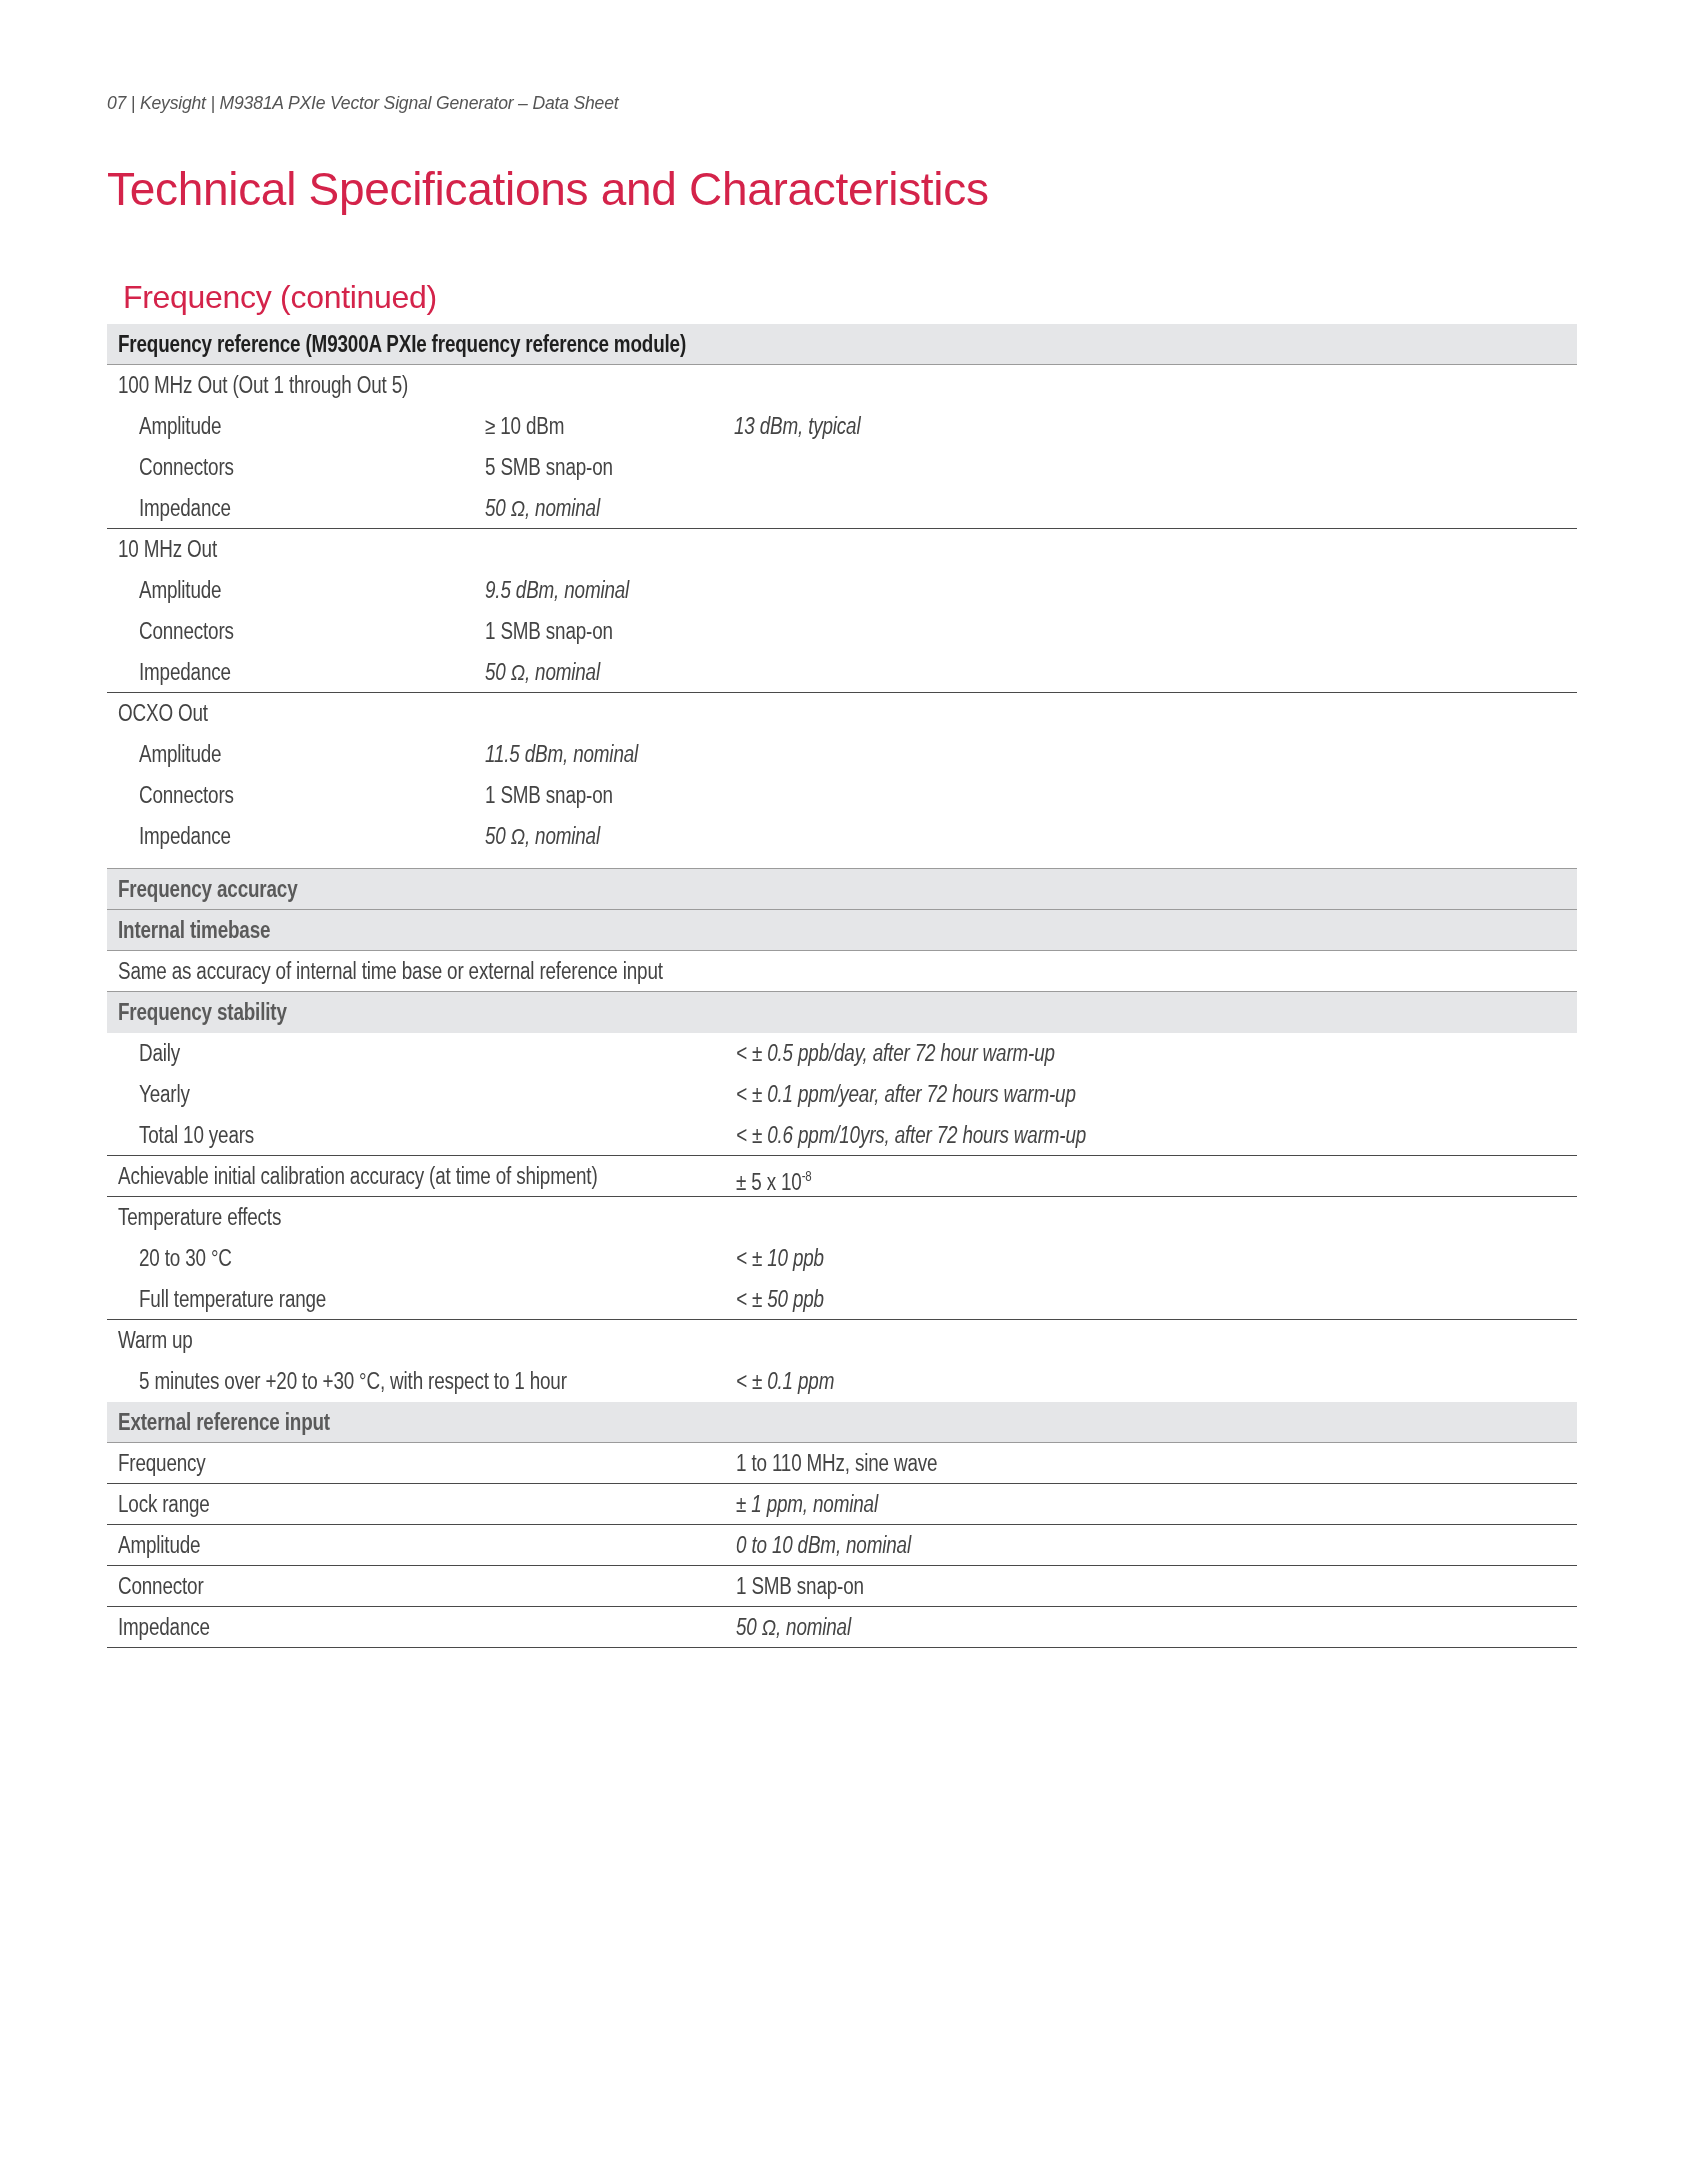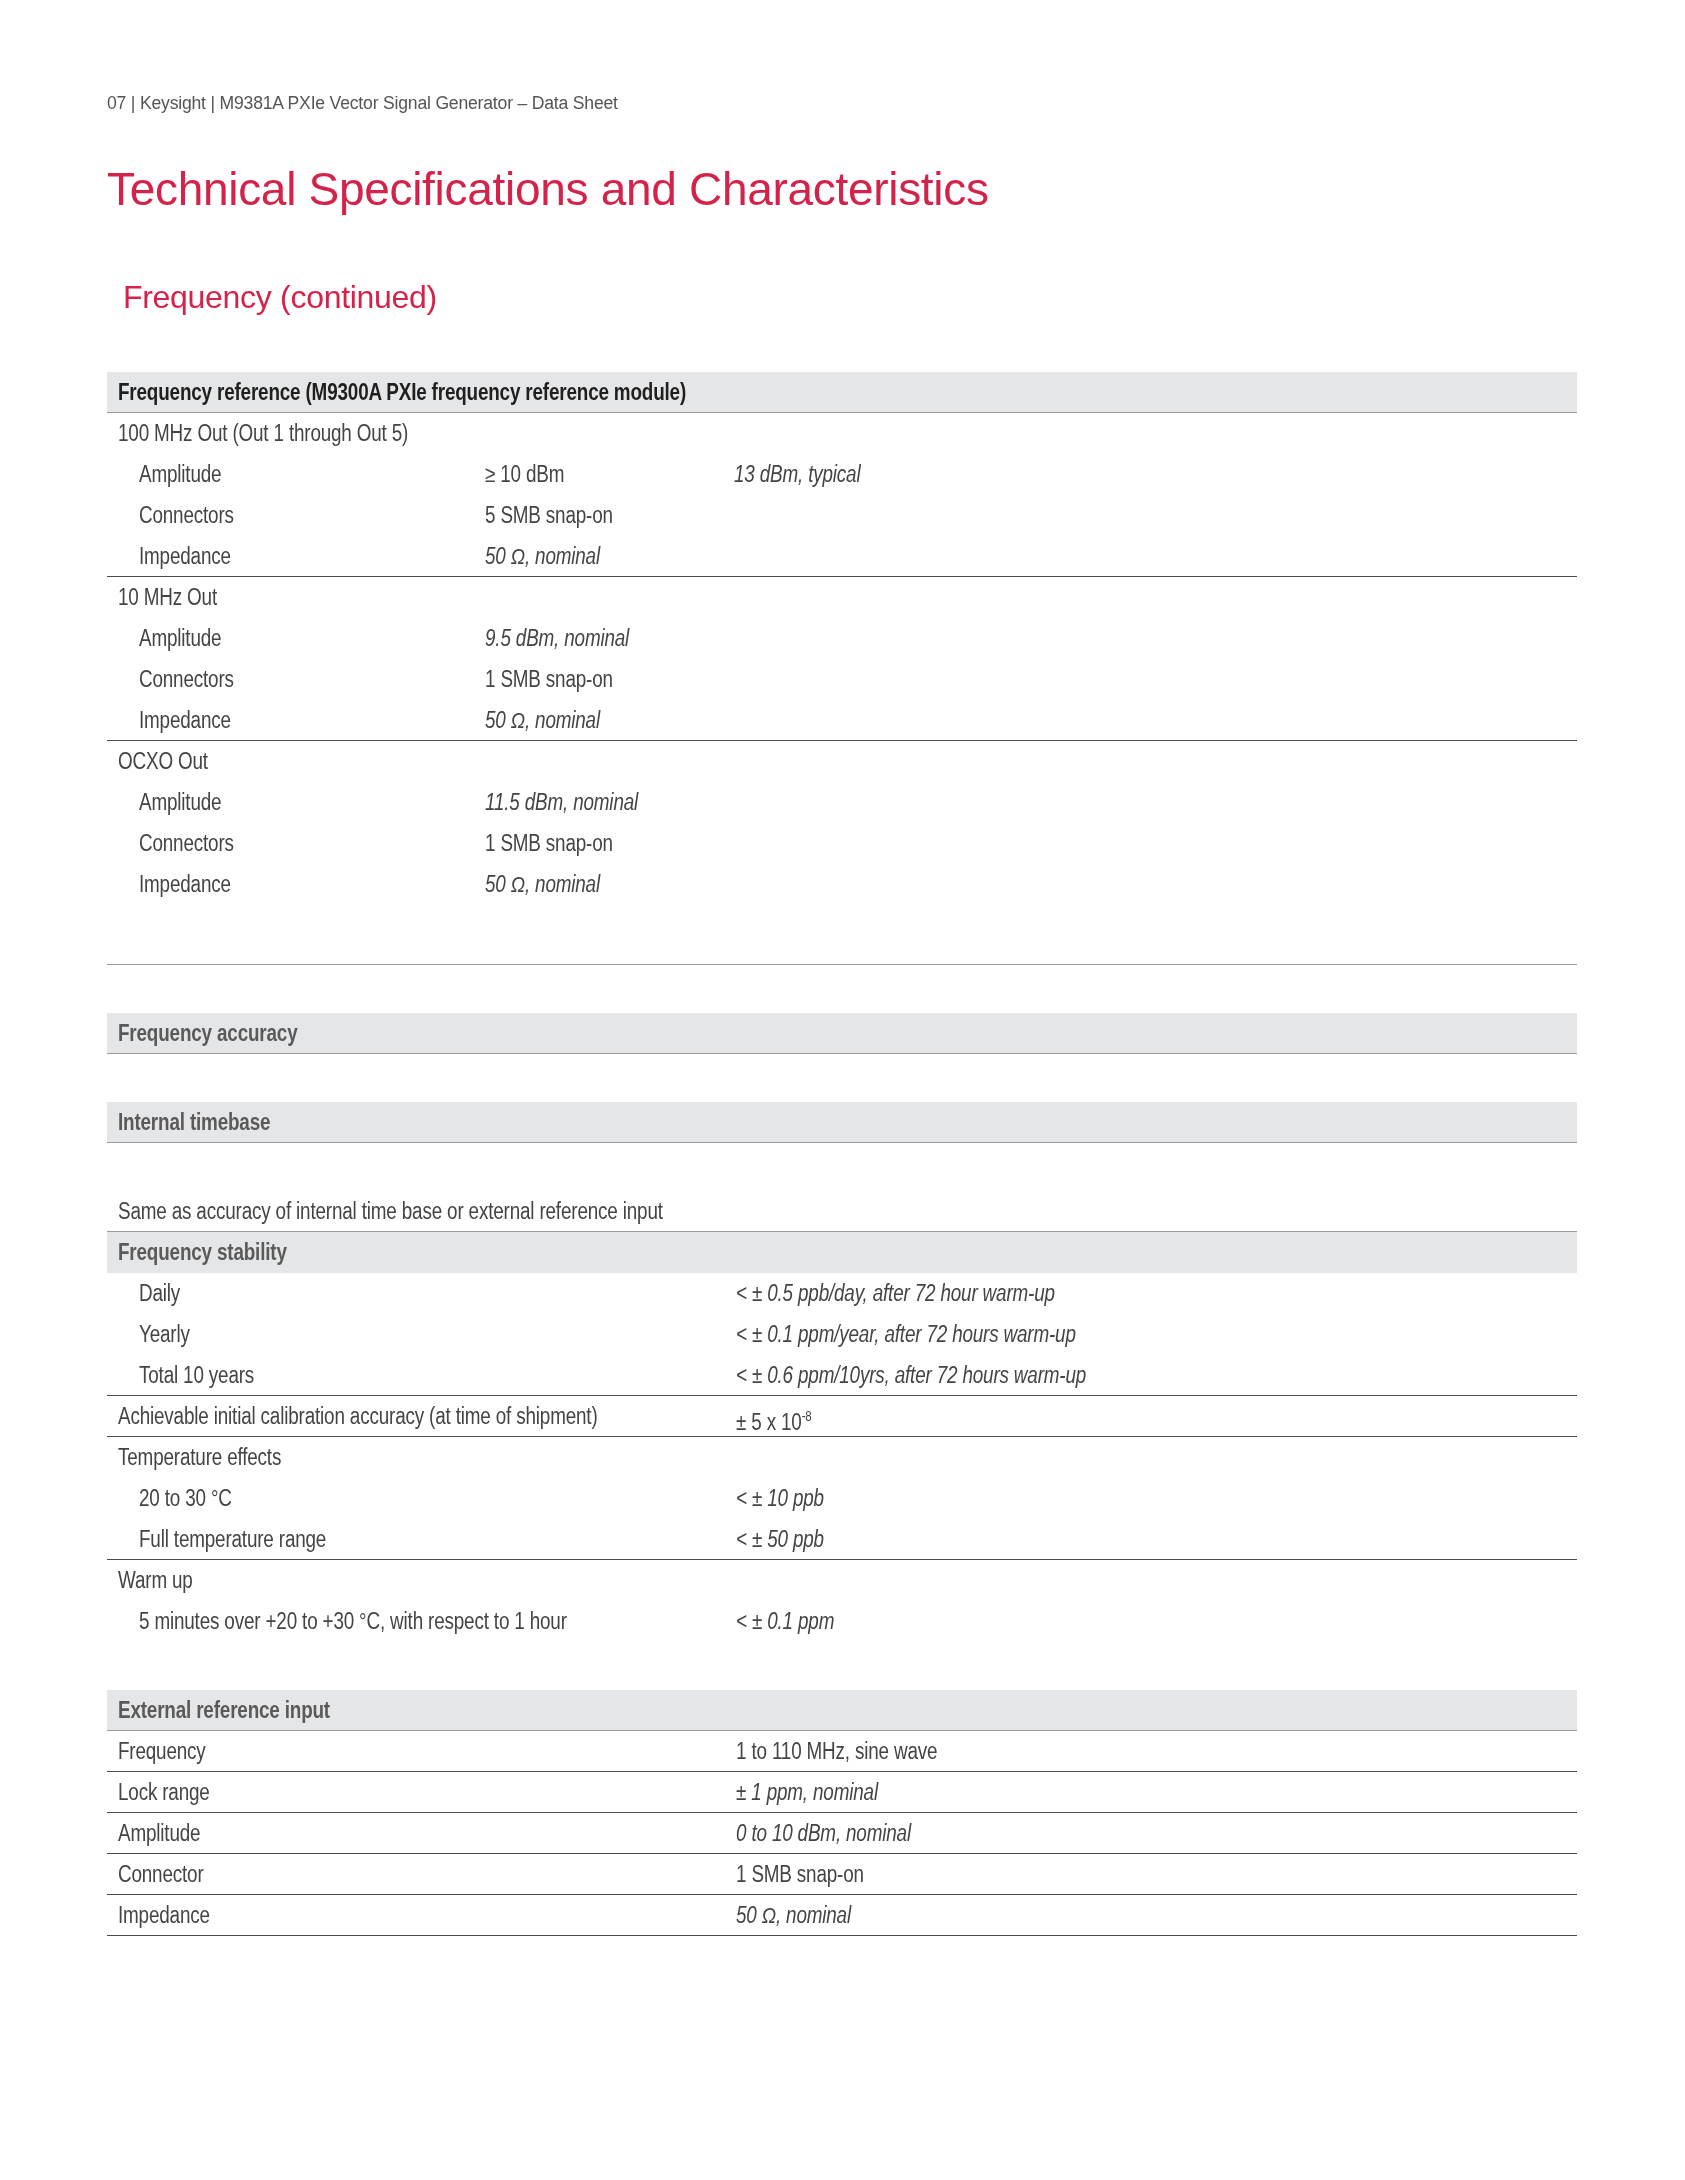--- a/index.html
+++ b/index.html
@@ -1,37 +1,37 @@
 <!DOCTYPE html>
 <html style="font-size:14px"><head>
 <meta charset="utf-8">
 <style>
   html, body { margin: 0; padding: 0; background: #ffffff; }
   body { width: 1685px; height: 2180px; position: relative; overflow: hidden;
          font-family: "Liberation Sans", "DejaVu Sans", sans-serif; color: #3a3a3a; }
   .running-header { position: absolute; left: 107px; top: 93px; font-size: 17.6px; color: #555555;
-                    letter-spacing: -0.2px; white-space: nowrap; }
+                    letter-spacing: -0.2px; white-space: nowrap; font-style: italic; }
   .page-title { position: absolute; left: 107px; top: 162px; font-size: 46px; color: #d4234a;
                 font-weight: normal; margin: 0; letter-spacing: -0.3px; white-space: nowrap; }
   .section-title { position: absolute; left: 107px; top: 263px; font-size: 32px; color: #d4234a;
                    font-weight: normal; margin: 16px; letter-spacing: -0.3px; white-space: nowrap; }
   .spec-table { position: absolute; left: 107px; top: 324px; width: 1470px; }
   .row { position: relative; height: 41px; box-sizing: border-box; white-space: nowrap; }
   .row .c { position: absolute; top: 0; line-height: 41px; font-size: 23px; color: #444444;
             transform-origin: left center; transform: scaleX(0.82); letter-spacing: -0.2px; }
   .row .c1 { left: 11.4px; }
   .row .c1.ind { left: 32px; }
   .row .c2 { left: 378px; }
   .row .c3 { left: 627px; }
   .row .cv { left: 629px; }
   .row .it { font-style: italic; }
   .band { background: #e5e6e8; }
   .band .c { font-weight: bold; color: #5a5a5a; }
   .band.top .c { color: #1f1f1f; }
-  .bl-light { border-bottom: 1.8px solid #9b9b9b; margin-top: 48px; }
+  .bl-light { border-bottom: 1.8px solid #9b9b9b; }
   .bl-dark { border-bottom: 1.8px solid #4a4a4a; }
   .gap { height: 10.5px; }
   sup { font-size: 14px; vertical-align: 8.8px; }
 </style>
 </head>
 <body>
 
 <div class="running-header">07 | Keysight | M9381A PXIe Vector Signal Generator – Data Sheet</div>
 <h1 class="page-title">Technical Specifications and Characteristics</h1>
 <h2 class="section-title">Frequency (continued)</h2>

